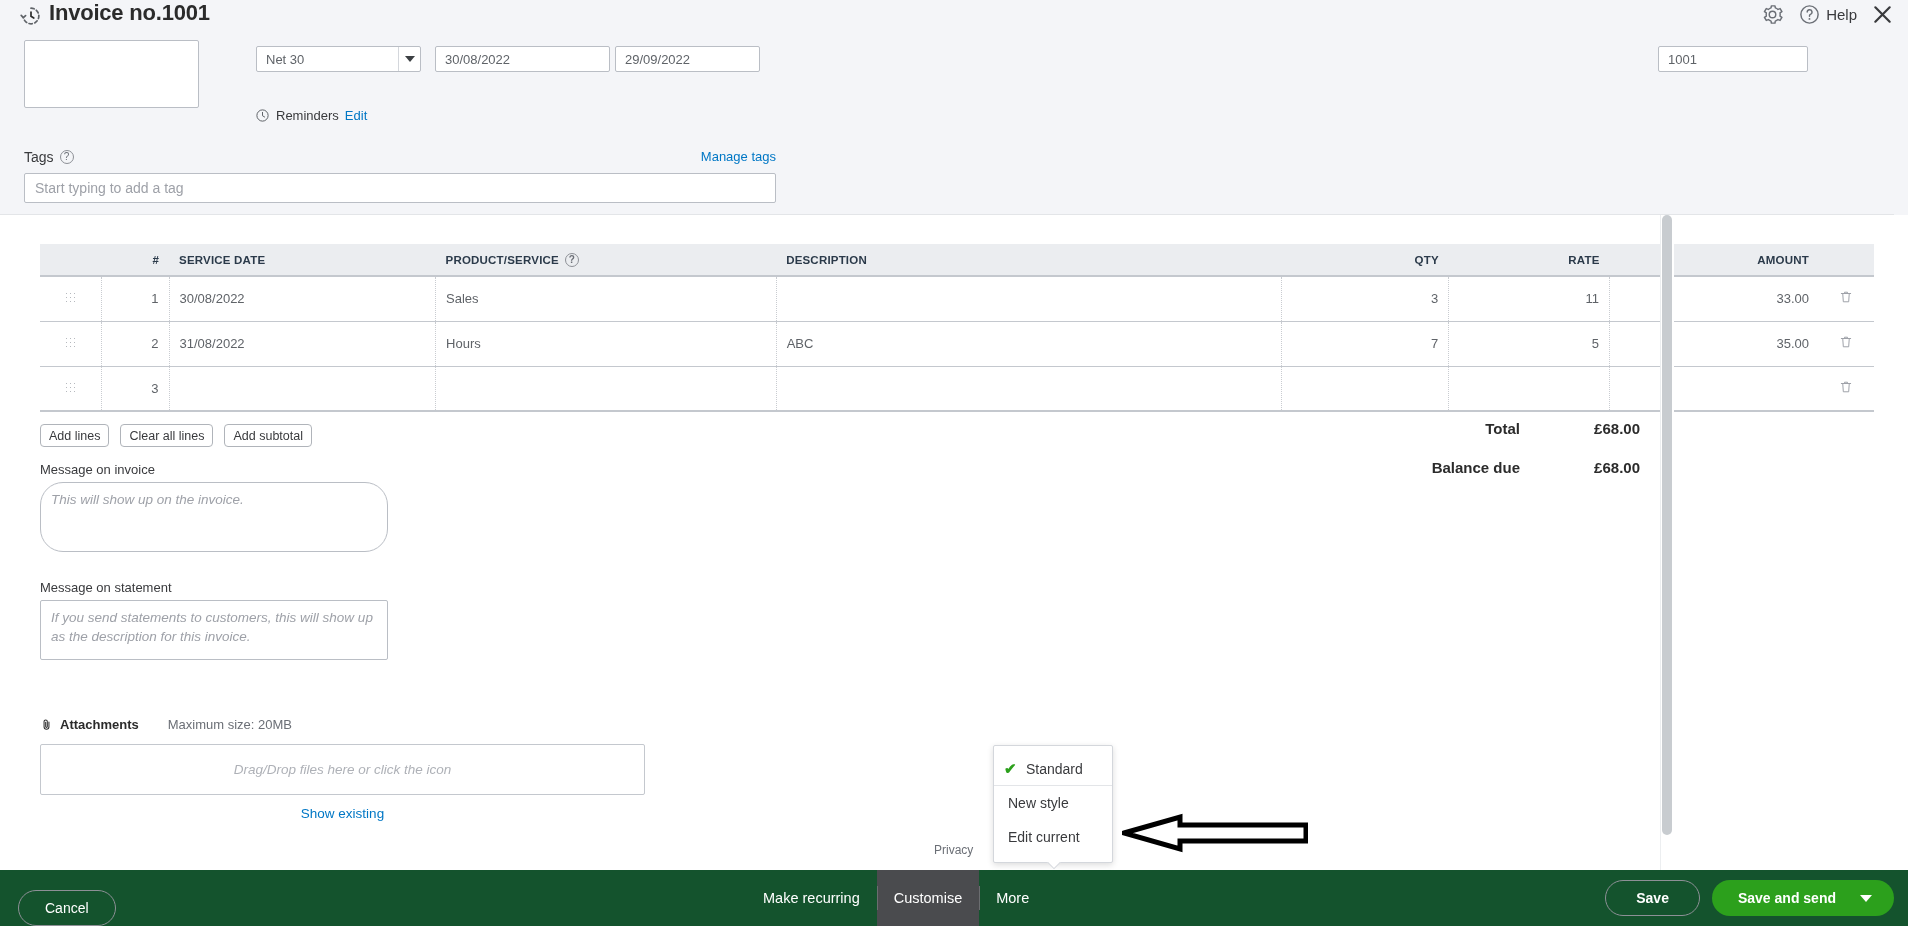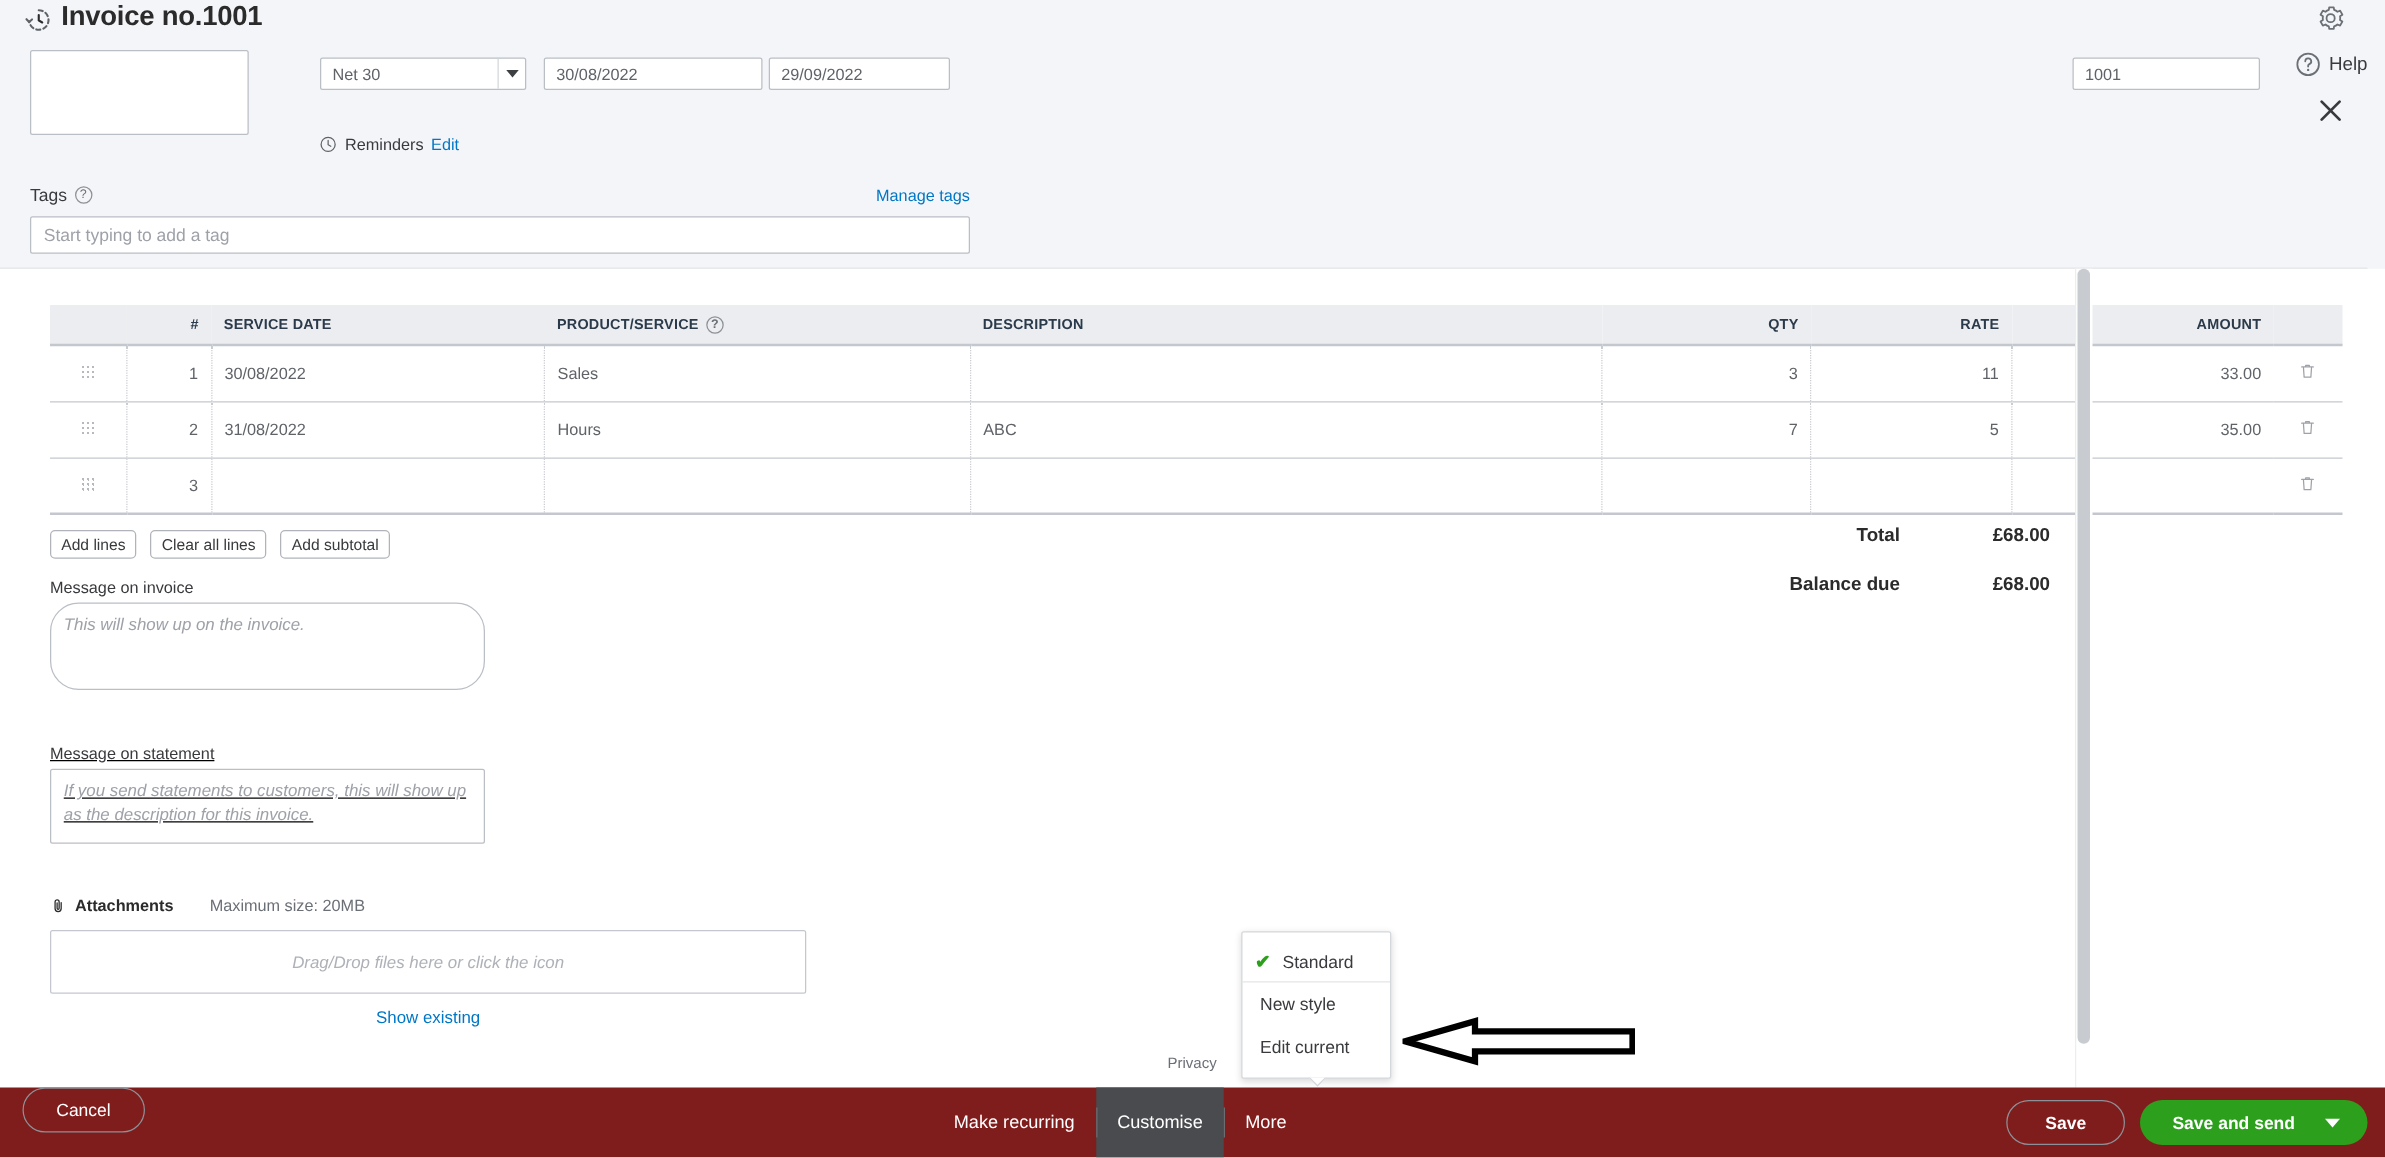--- a/index.html
+++ b/index.html
@@ -27,21 +27,21 @@
   .hist-icon {
     position: absolute; left: 19px; top: 4px; width: 24px; height: 24px;
   }
   .page-title {
     position: absolute; left: 49px; top: 0px;
     font-size: 22px; font-weight: bold; color: #2b2b2b;
     letter-spacing: -0.2px;
   }
   .header-actions {
     position: absolute; right: 14px; top: 3px;
-    display: flex; align-items: center; gap: 14px; flex-direction: column;
+    display: flex; align-items: flex-end; gap: 14px;
   }
   .hdr-icon { width: 23px; height: 23px; cursor: pointer; }
   .help-wrap { display: flex; align-items: center; gap: 5px; cursor: pointer; }
   .help-label { font-size: 15px; color: #393a3d; }
 
   
   .cust-box {
     position: absolute; left: 24px; top: 40px; width: 175px; height: 68px;
     background: #fff; border: 1px solid #babec5; border-radius: 2px;
   }
@@ -190,21 +190,21 @@
   .msg-block { position: absolute; left: 40px; }
   .msg-label { font-size: 13px; color: #393a3d; margin-bottom: 5px; }
   .msg-area {
     width: 348px; background: #fff;
     border: 1px solid #babec5; border-radius: 2px;
     font-size: 13.5px; font-style: italic; color: #9ea1a8;
     padding: 8px 10px; line-height: 1.4;
   }
   .msg-invoice { top: 462px; }
   .msg-invoice .msg-area { height: 70px; border-radius: 23px; }
-  .msg-statement { top: 595px; text-decoration: underline; }
+  .msg-statement { top: 580px; }
   .msg-statement .msg-area { height: 60px; }
 
   
   .attach-head {
     position: absolute; left: 40px; top: 716px;
     display: flex; align-items: center; gap: 7px;
   }
   .clip-icon { width: 13px; height: 17px; }
   .attach-title { font-size: 13px; font-weight: bold; color: #2b2b2b; }
   .attach-max { font-size: 13px; color: #6b6f76; margin-left: 22px; }
@@ -254,22 +254,22 @@
 
   
   .arrow-anno {
     position: absolute; left: 1122px; top: 812px; width: 186px; height: 42px;
     z-index: 25;
   }
 
   
   .bottom-bar {
     position: absolute; left: 0; bottom: 0; width: 1908px; height: 56px;
-    background: #7f1d1d;
-    display: flex; align-items: flex-start;
+    background: #14532d;
+    display: flex; align-items: flex-end;
   }
   .btn-cancel {
     margin-left: 18px; height: 36px; padding: 0 26px;
     border: 1px solid #8d9096; border-radius: 18px;
     background: transparent; color: #fff; font-size: 14px; cursor: pointer;
     display: flex; align-items: center;
   }
   .bar-center {
     margin-left: auto; display: flex; align-items: center;
     position: absolute; left: 746px; top: 0; height: 56px;

